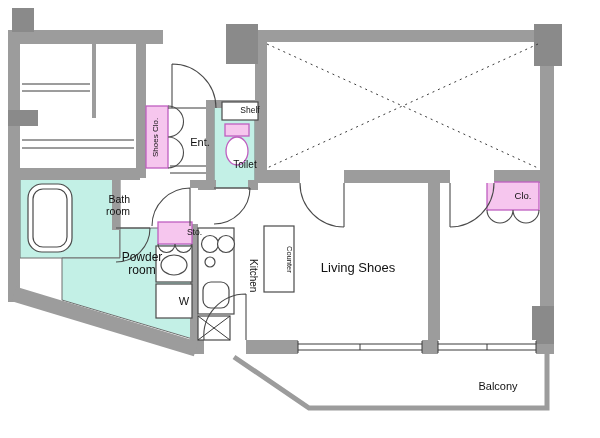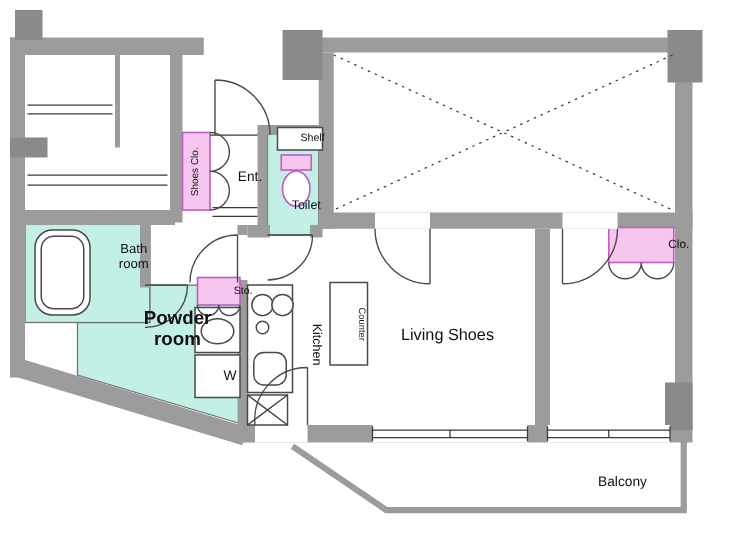--- a/index.html
+++ b/index.html
@@ -124,22 +124,22 @@
       <path class="arc" d="M168,106 A15.5,15.5 0 0 1 168,137 M168,137 A15.5,15.5 0 0 1 168,168"></path>
       <path class="arc" d="M487,210 A13,13 0 0 0 513,210 M513,210 A13,13 0 0 0 539,210"></path>
       <path class="arc" d="M158,244 A8.5,8.5 0 0 0 175,244 M175,244 A8.5,8.5 0 0 0 192,244"></path>
     </g>
   </svg>
 
   <div class="lbl vt-up" style="left:145px;top:107px;width:23px;height:60px;font-size:8px;">Shoes Clo.</div>
   <div class="lbl" style="left:172px;top:135px;width:36px;height:14px;font-size:11px;">Ent.</div>
   <div class="lbl" style="left:222px;top:104px;width:36px;height:14px;font-size:8.5px;">Shelf</div>
   <div class="lbl" style="left:214px;top:158px;width:42px;height:13px;font-size:10px;">Toilet</div>
-  <div class="lbl" style="left:74px;top:192px;width:46px;height:28px;font-size:10.5px;">Bath room</div>
+  <div class="lbl" style="left:74px;top:192px;width:46px;height:28px;font-size:10.5px;text-align:right;">Bath room</div>
   <div class="lbl" style="left:158px;top:226px;width:53px;height:13px;font-size:8.5px;">Sto.</div>
-  <div class="lbl" style="left:104px;top:250px;width:56px;height:28px;font-size:15px;font-weight:bold;">Powder room</div>
+  <div class="lbl" style="left:104px;top:250px;width:56px;height:28px;font-size:12px;">Powder room</div>
   <div class="lbl" style="left:156px;top:284px;width:36px;height:34px;font-size:11px;">W</div>
   <div class="lbl vt-down" style="left:235px;top:244px;width:16px;height:64px;font-size:10px;">Kitchen</div>
   <div class="lbl vt-down" style="left:272px;top:230px;width:14px;height:58px;font-size:7.5px;">Counter</div>
   <div class="lbl" style="left:283px;top:260px;width:130px;height:16px;font-size:13px;">Living Shoes</div>
-  <div class="lbl" style="left:487px;top:189px;width:52px;height:14px;font-size:9.5px;margin-left:20px;">Clo.</div>
+  <div class="lbl" style="left:487px;top:189px;width:52px;height:14px;font-size:9.5px;">Clo.</div>
   <div class="lbl" style="left:448px;top:379px;width:80px;height:14px;font-size:11px;">Balcony</div>
 </div>
 
 </body></html>

